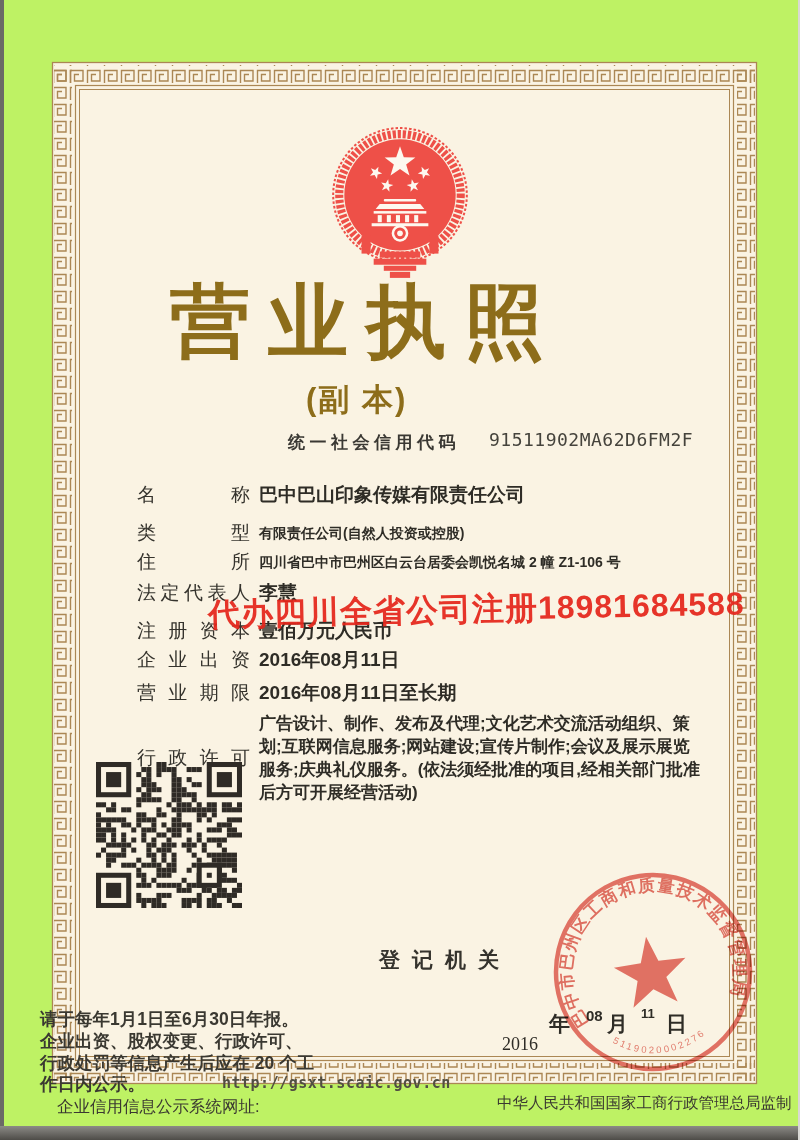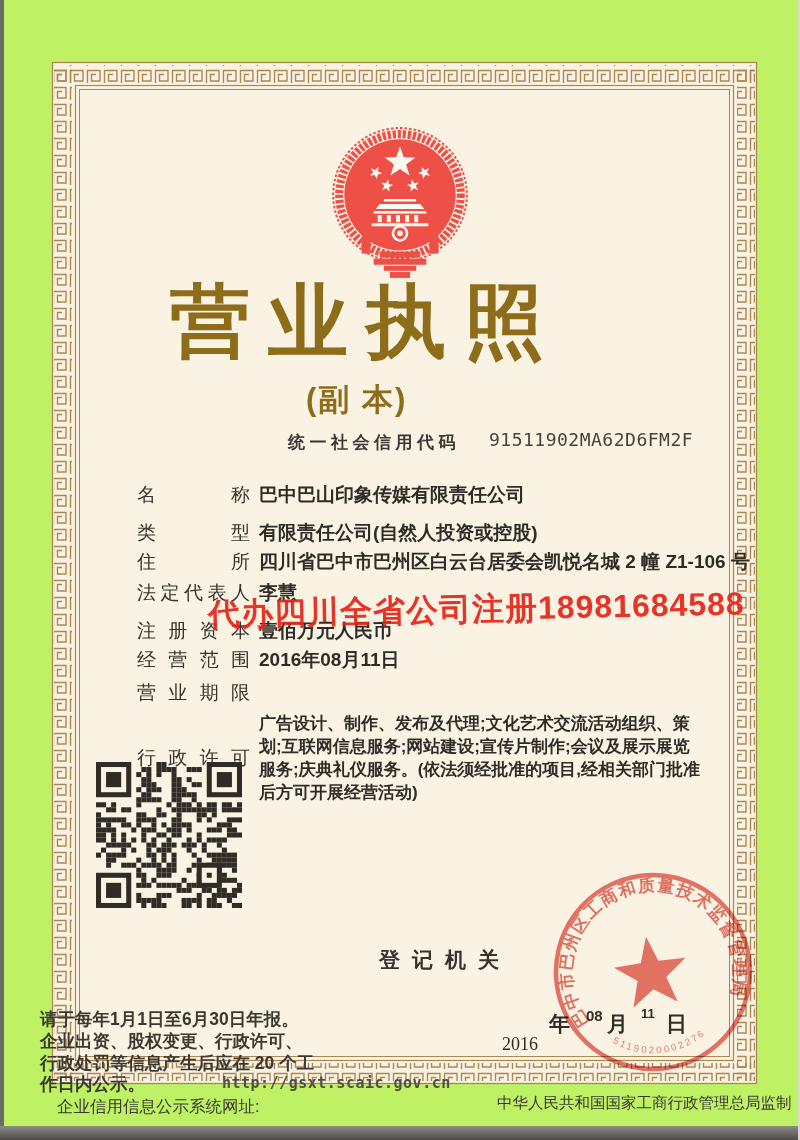--- a/index.html
+++ b/index.html
@@ -16,21 +16,21 @@
   
   .emblem{left:329px;top:124px;}
   .title{left:170px;top:282px;font-size:80px;font-weight:900;letter-spacing:18px;color:#8d6d1a;line-height:1;}
   .subtitle{left:306px;top:384px;font-size:31px;font-weight:600;letter-spacing:2px;color:#8d6d1a;line-height:1;}
   .credit-label{left:288px;top:431px;font-size:17px;font-weight:700;letter-spacing:4.5px;color:#3a3833;}
   .credit-code{left:489px;top:429px;font-size:18px;font-family:"DejaVu Sans Mono",monospace;color:#45433c;letter-spacing:.5px;}
   
   .row{position:absolute;left:137px;display:flex;align-items:center;}
   .flabel{flex:none;width:113px;font-size:19px;color:#35332d;text-align:justify;text-align-last:justify;line-height:1.15;}
   .fvalue{margin-left:9px;font-size:19px;font-weight:700;color:#2e2c26;line-height:1.15;}
-  .fvalue.small{font-size:19px;}
+  .fvalue.small{font-size:14px;}
   .fvalue.scope{font-size:17px;line-height:23px;width:442px;font-weight:700;}
   
   .watermark{left:208px;top:588px;font-size:32px;font-weight:700;color:#e5261b;transform:rotate(-1.2deg);letter-spacing:1px;opacity:.93;white-space:nowrap;z-index:6;}
   
   .qr{left:96px;top:762px;width:146px;height:146px;}
   
   .registrar{left:379px;top:946px;font-size:21px;font-weight:600;letter-spacing:12px;color:#35332d;}
   .d-year{left:502px;top:1006px;font-size:18px;font-family:"Liberation Serif",serif;color:#2e2c26;margin-top:28px;}
   .d-yu{left:549px;top:1010px;font-size:21px;font-weight:600;color:#2e2c26;}
   .d-month{left:586px;top:1007px;font-size:15px;font-weight:700;color:#2e2c26;}
@@ -125,25 +125,26 @@
   </div>
   <div class="row" style="top:582px">
     <span class="flabel">法定代表人</span>
     <span class="fvalue">李慧</span>
   </div>
   <div class="row" style="top:620px">
     <span class="flabel">注册资本</span>
     <span class="fvalue">壹佰万元人民币</span>
   </div>
   <div class="row" style="top:649px">
-    <span class="flabel">经营范围</span>
+    <span class="flabel">企业出资</span>
     <span class="fvalue">2016年08月11日</span>
   </div>
   <div class="row" style="top:682px">
     <span class="flabel">营业期限</span>
+    <span class="fvalue">2016年08月11日至长期</span>
   </div>
   <div class="row" style="top:712px">
     <span class="flabel">行政许可</span>
     <span class="fvalue scope">广告设计、制作、发布及代理;文化艺术交流活动组织、策划;互联网信息服务;网站建设;宣传片制作;会议及展示展览服务;庆典礼仪服务。(依法须经批准的项目,经相关部门批准后方可开展经营活动)</span>
   </div>
 
   <div class="abs watermark">代办四川全省公司注册18981684588</div>
 
   <div class="abs qr">
     <svg id="qrsvg" viewBox="0 0 145 145" width="146" height="146">

